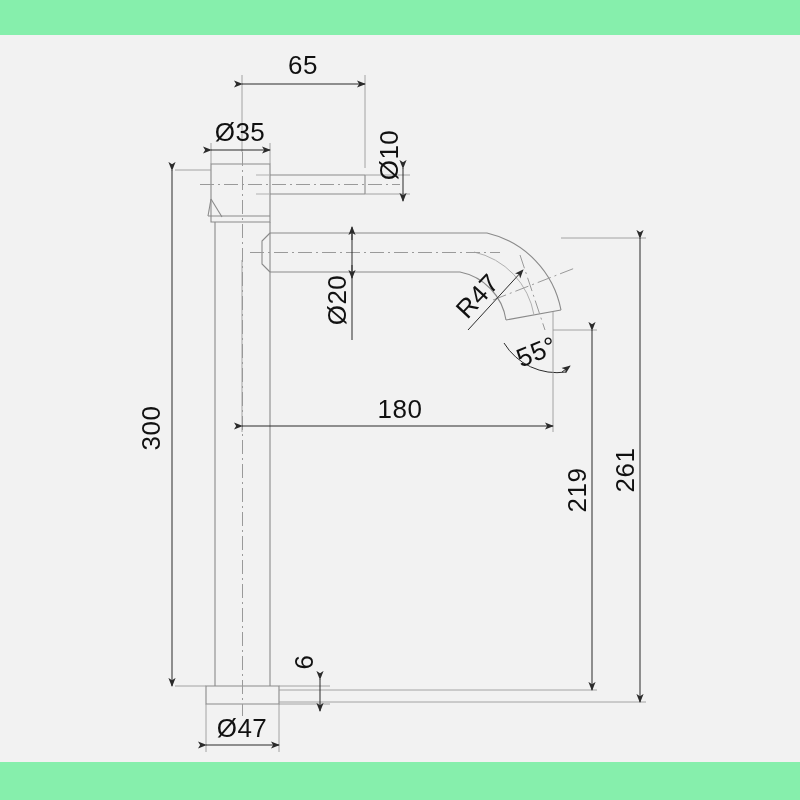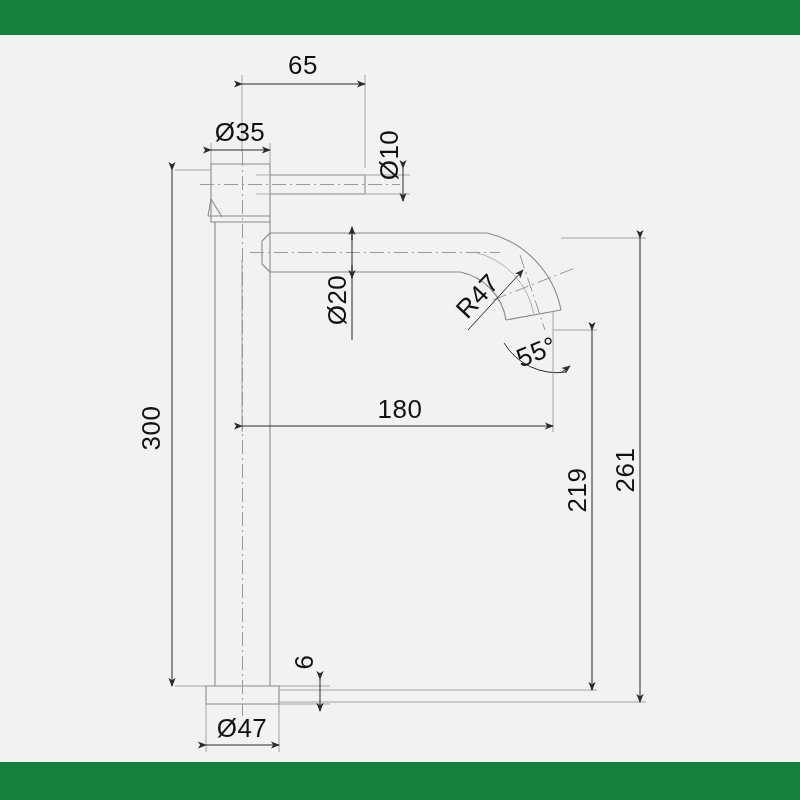--- a/index.html
+++ b/index.html
@@ -4,21 +4,21 @@
 <style>
   html, body {
     margin: 0;
     padding: 0;
     background: #ffffff;
   }
   #page {
     position: relative;
     width: 800px;
     height: 800px;
-    background: #15803d;
+    background: #86efac;
     font-family: "Liberation Sans", sans-serif;
     overflow: hidden;
   }
   #canvas-bg {
     position: absolute;
     left: 0;
     top: 35px;
     width: 800px;
     height: 727px;
     background: #f2f2f2;

